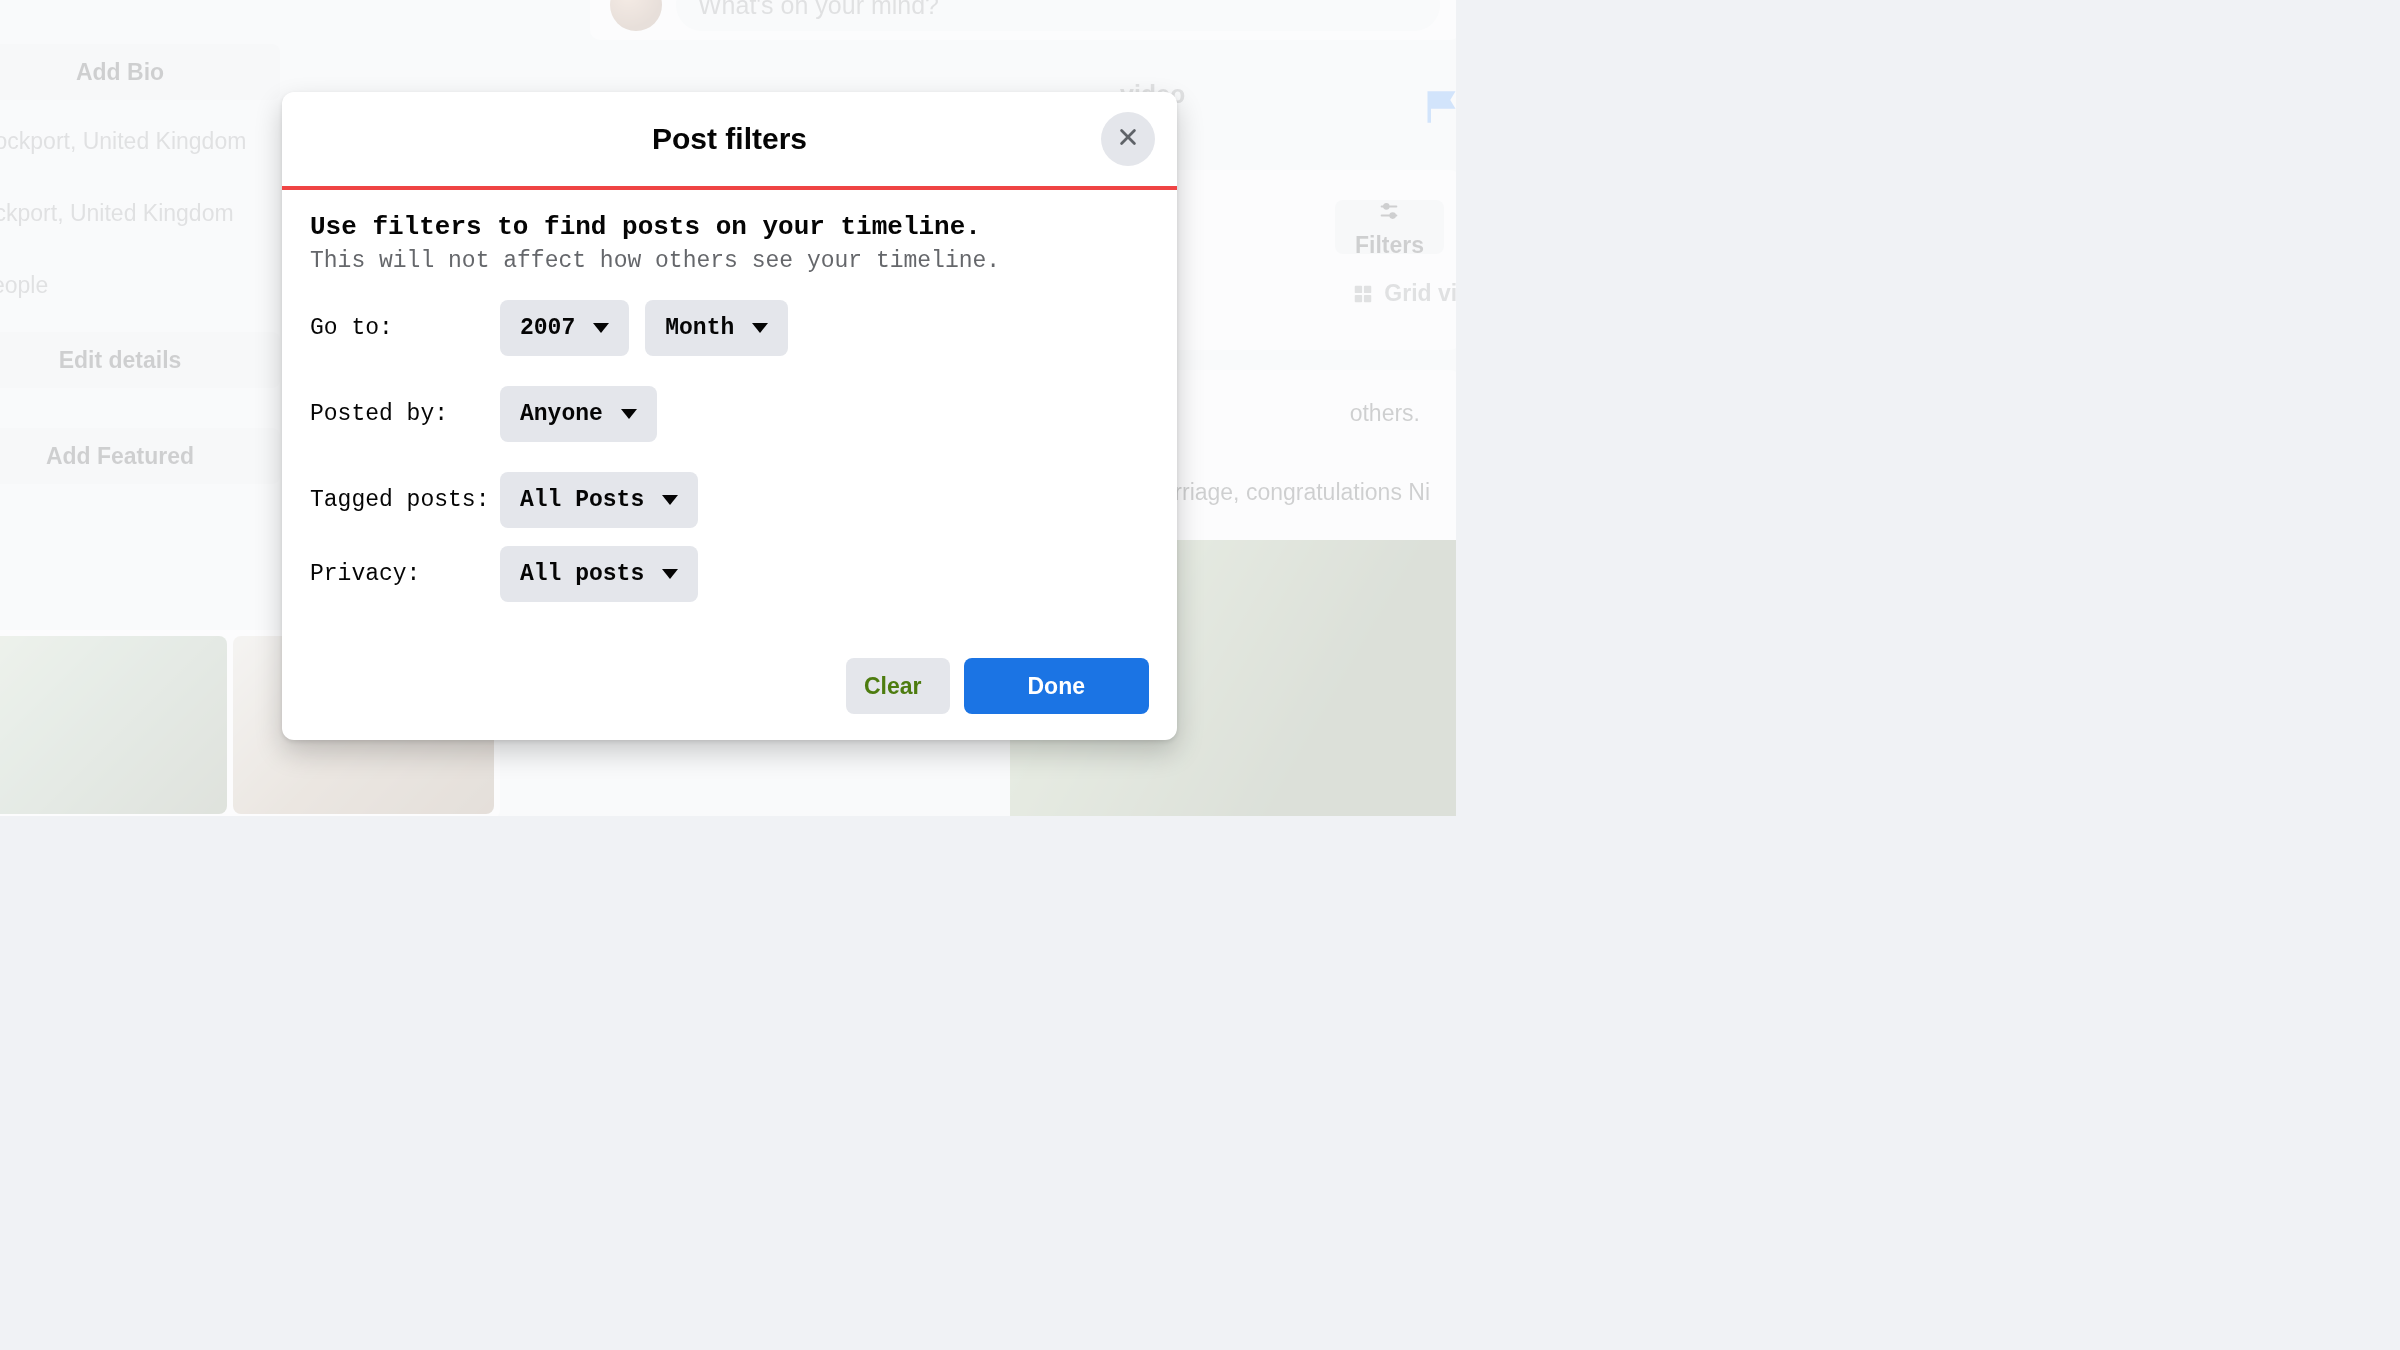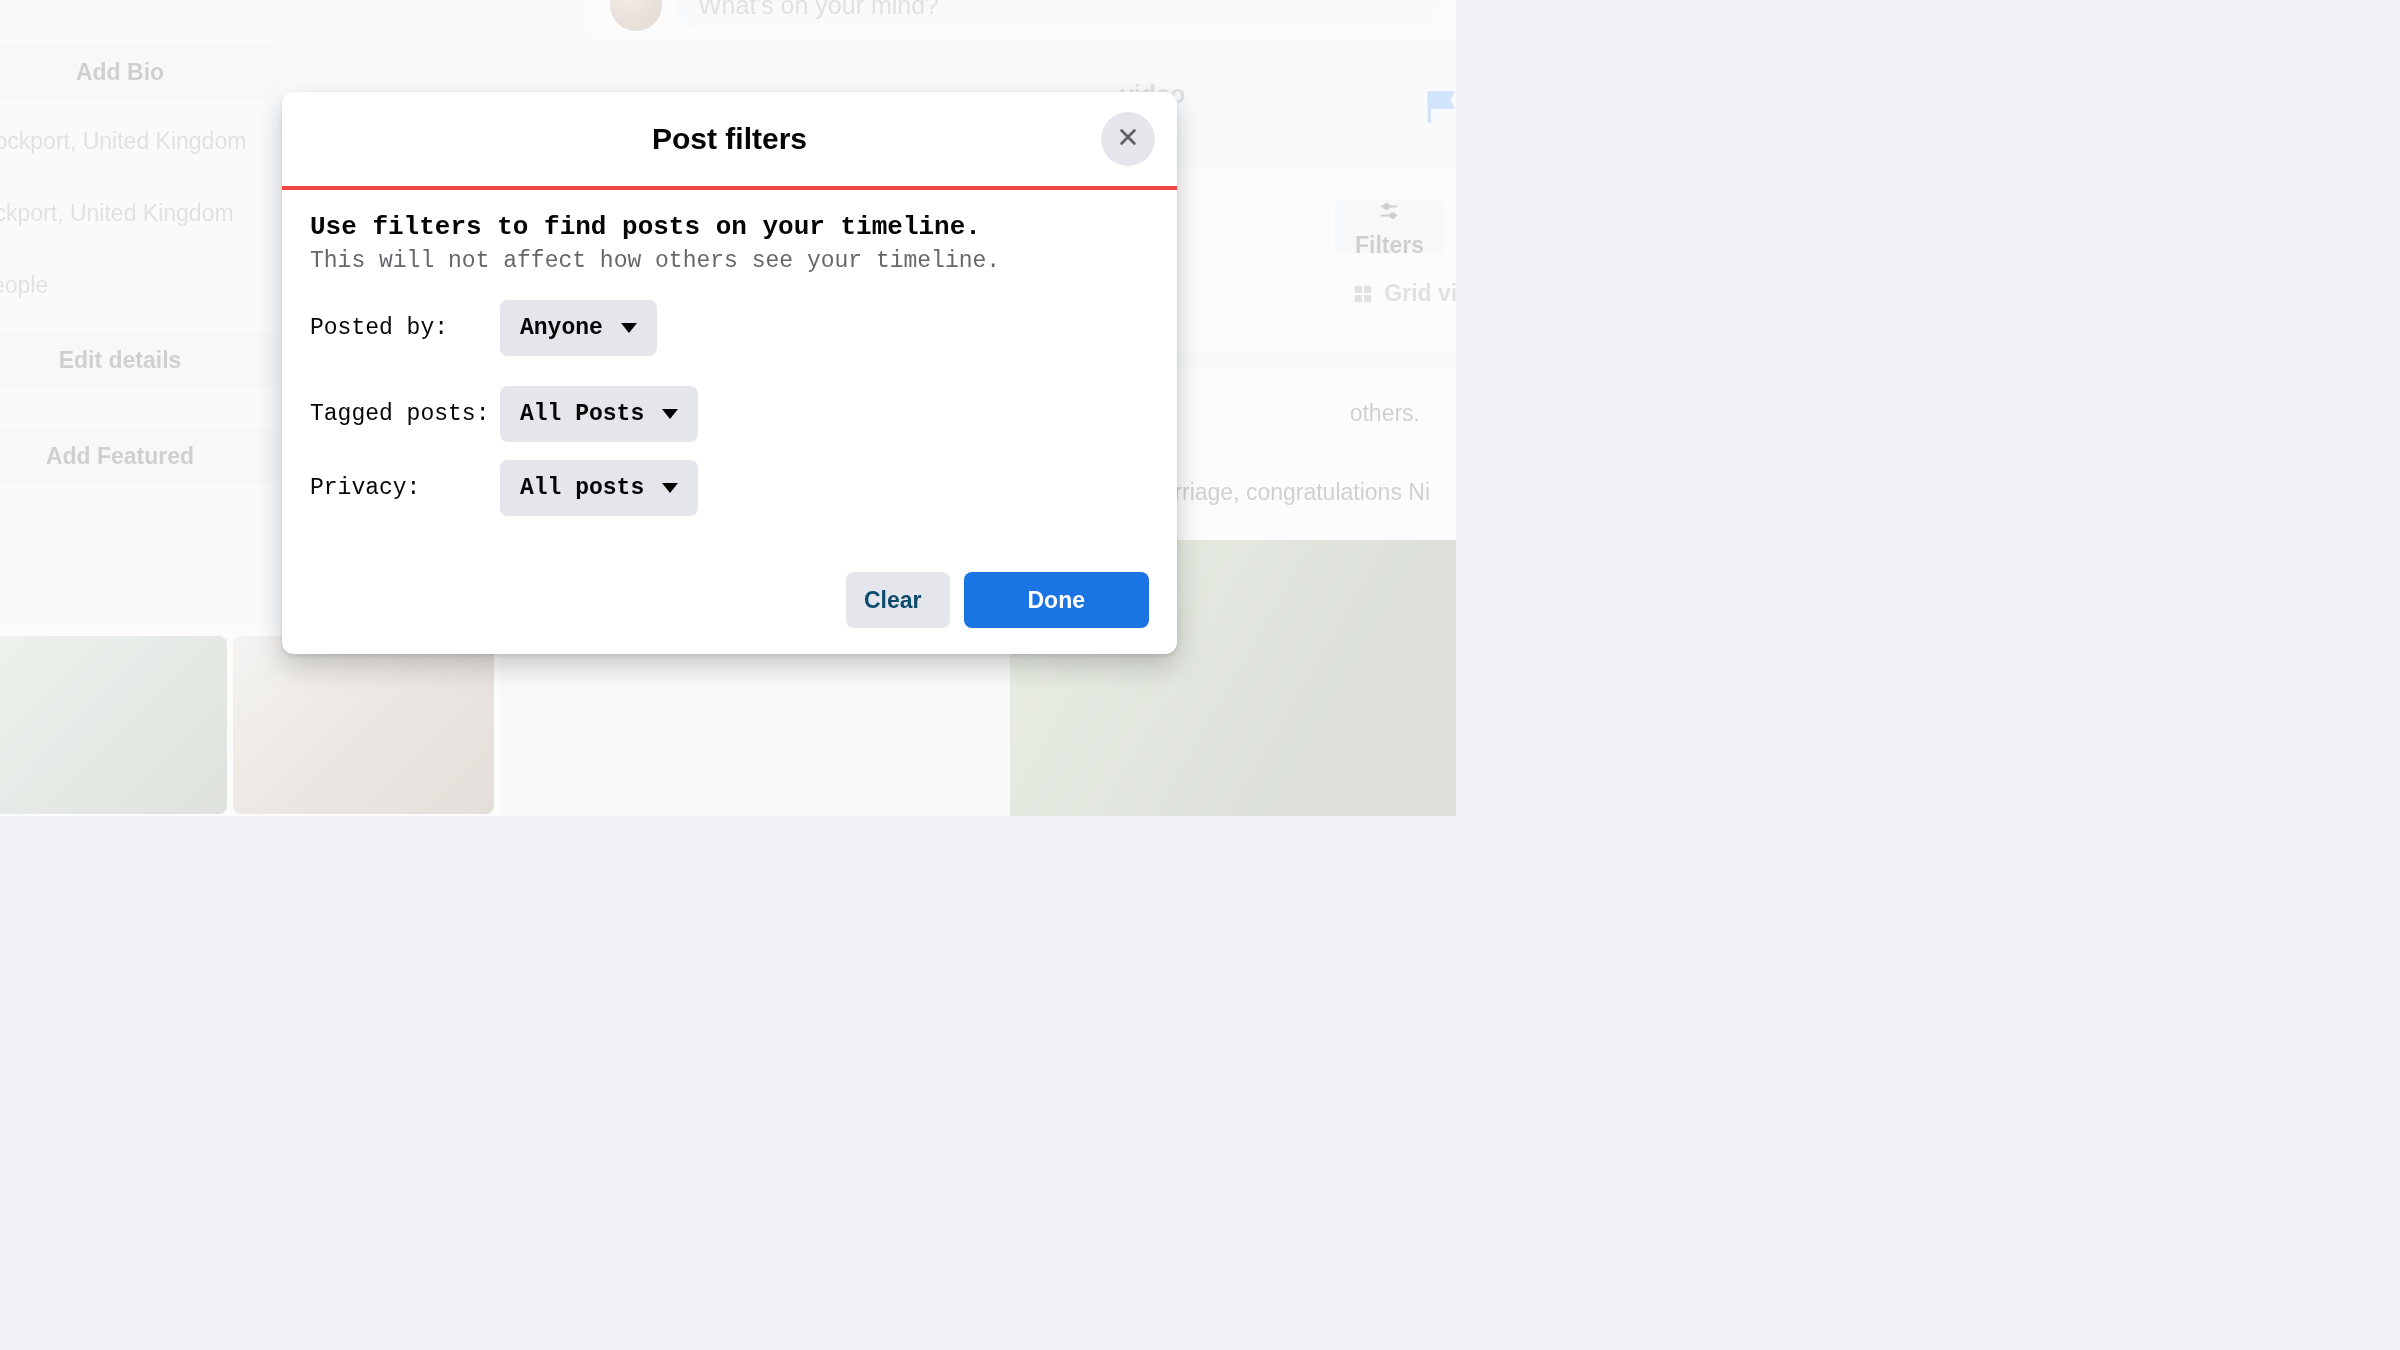--- a/index.html
+++ b/index.html
@@ -151,21 +151,21 @@
   }
 
   .modal-footer {
     display:flex; justify-content:flex-end; gap:14px; padding: 0 28px 26px 28px;
   }
   .btn {
     height: 56px; padding: 0 28px; border-radius:8px;
     font-size:23px; font-weight:600; display:flex; align-items:center; justify-content:center;
     cursor:pointer; border:none;
   }
-  .btn-secondary { background:#e4e6eb; color:#0c4a6e;padding-left:18px; }
+  .btn-secondary { background:#e4e6eb; color:#4d7c0f;padding-left:18px; }
   .btn-primary { background:#1b74e4; color:#fff; padding: 0 64px; }
 
   .filters-icon { display:inline-flex; }
   .grid-icon { display:inline-flex; }
 </style>
 </head>
 <body>
 
 <div class="bg-page">
   <div class="bg-left">
@@ -240,20 +240,31 @@
             <line x1="19" y1="5" x2="5" y2="19"></line>
           </svg>
       </span>
     </div>
   </div>
 
   <div class="modal-body">
     <div class="filter-heading">Use filters to find posts on your timeline.</div>
     <div class="filter-sub">This will not affect how others see your timeline.</div>
 
+    <div class="filter-row">
+      <div class="filter-label">Go to:</div>
+      <div class="dropdown">
+        <span>2007</span>
+        <span class="caret"></span>
+      </div>
+      <div class="dropdown">
+        <span>Month</span>
+        <span class="caret"></span>
+      </div>
+    </div>
 
     <div class="filter-row">
       <div class="filter-label">Posted by:</div>
       <div class="dropdown">
         <span>Anyone</span>
         <span class="caret"></span>
       </div>
     </div>
 
     <div class="filter-row" style="margin-bottom:18px;">

